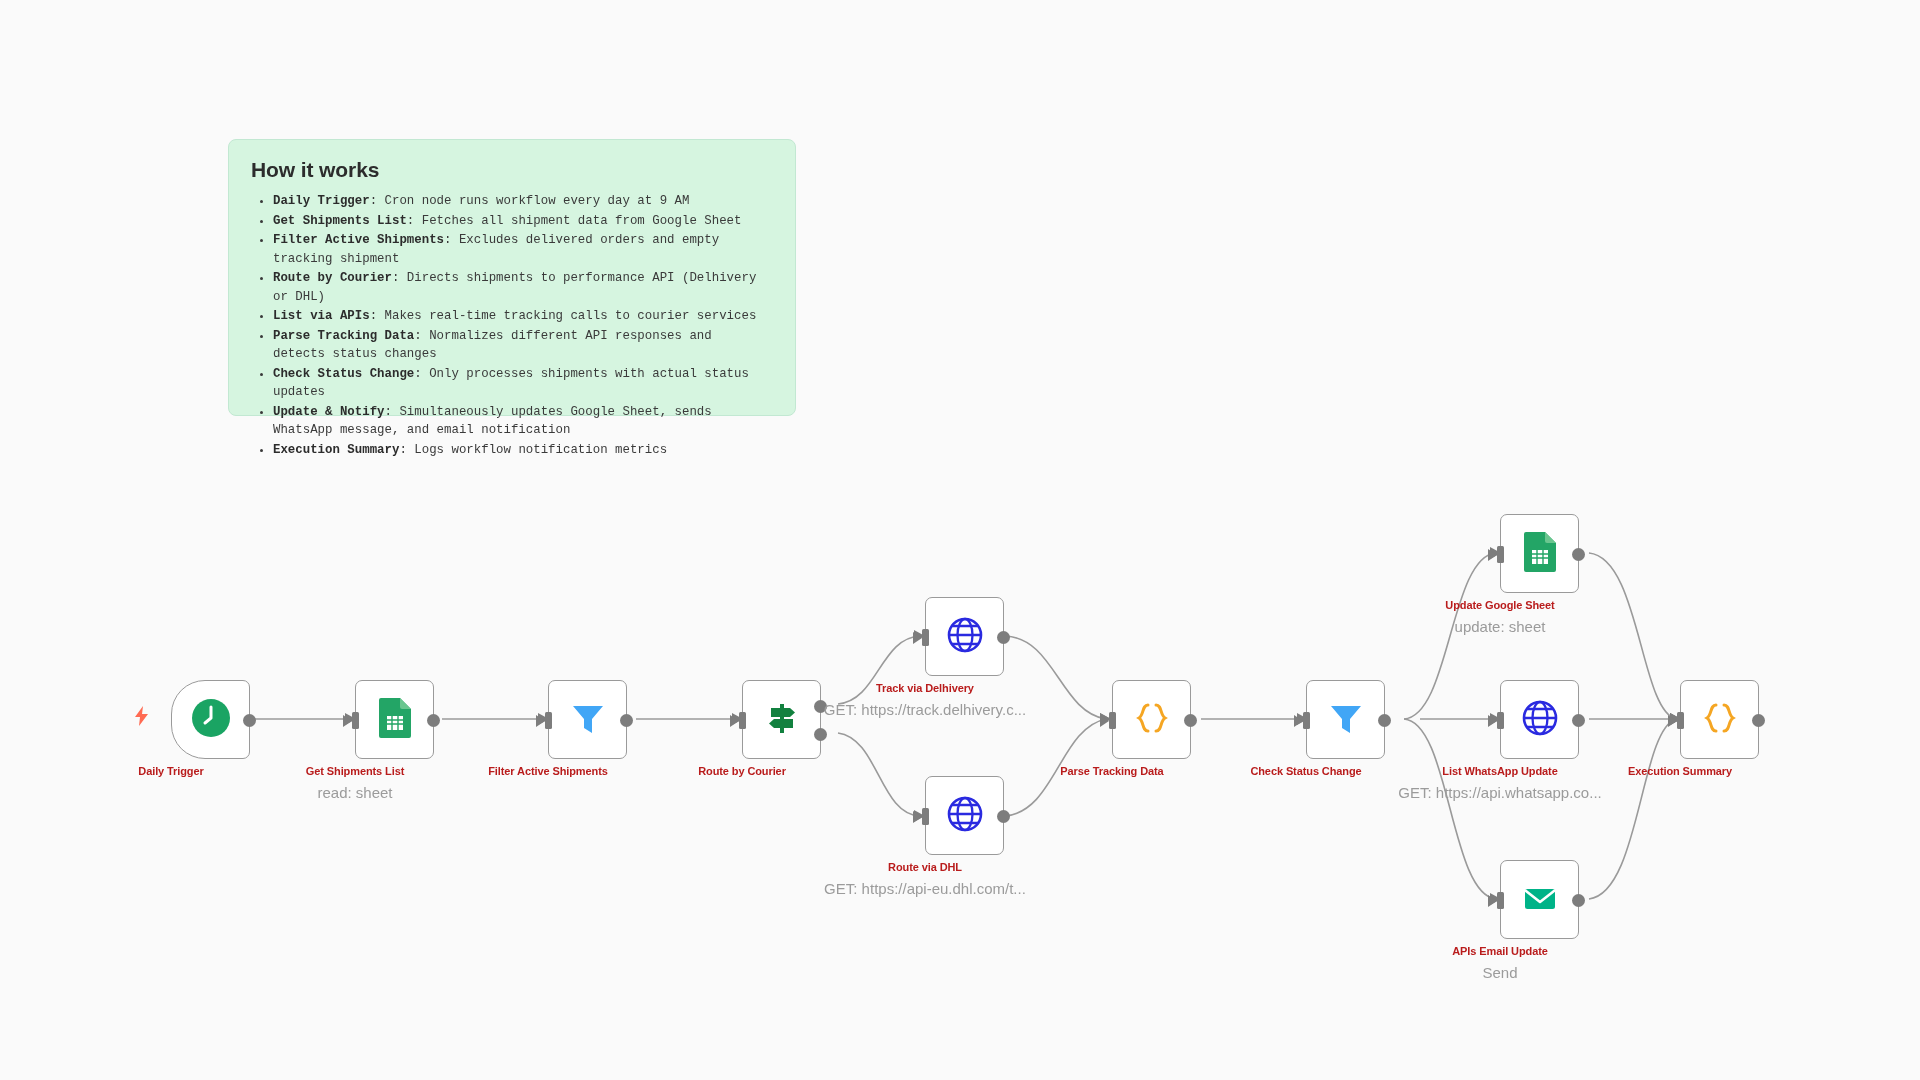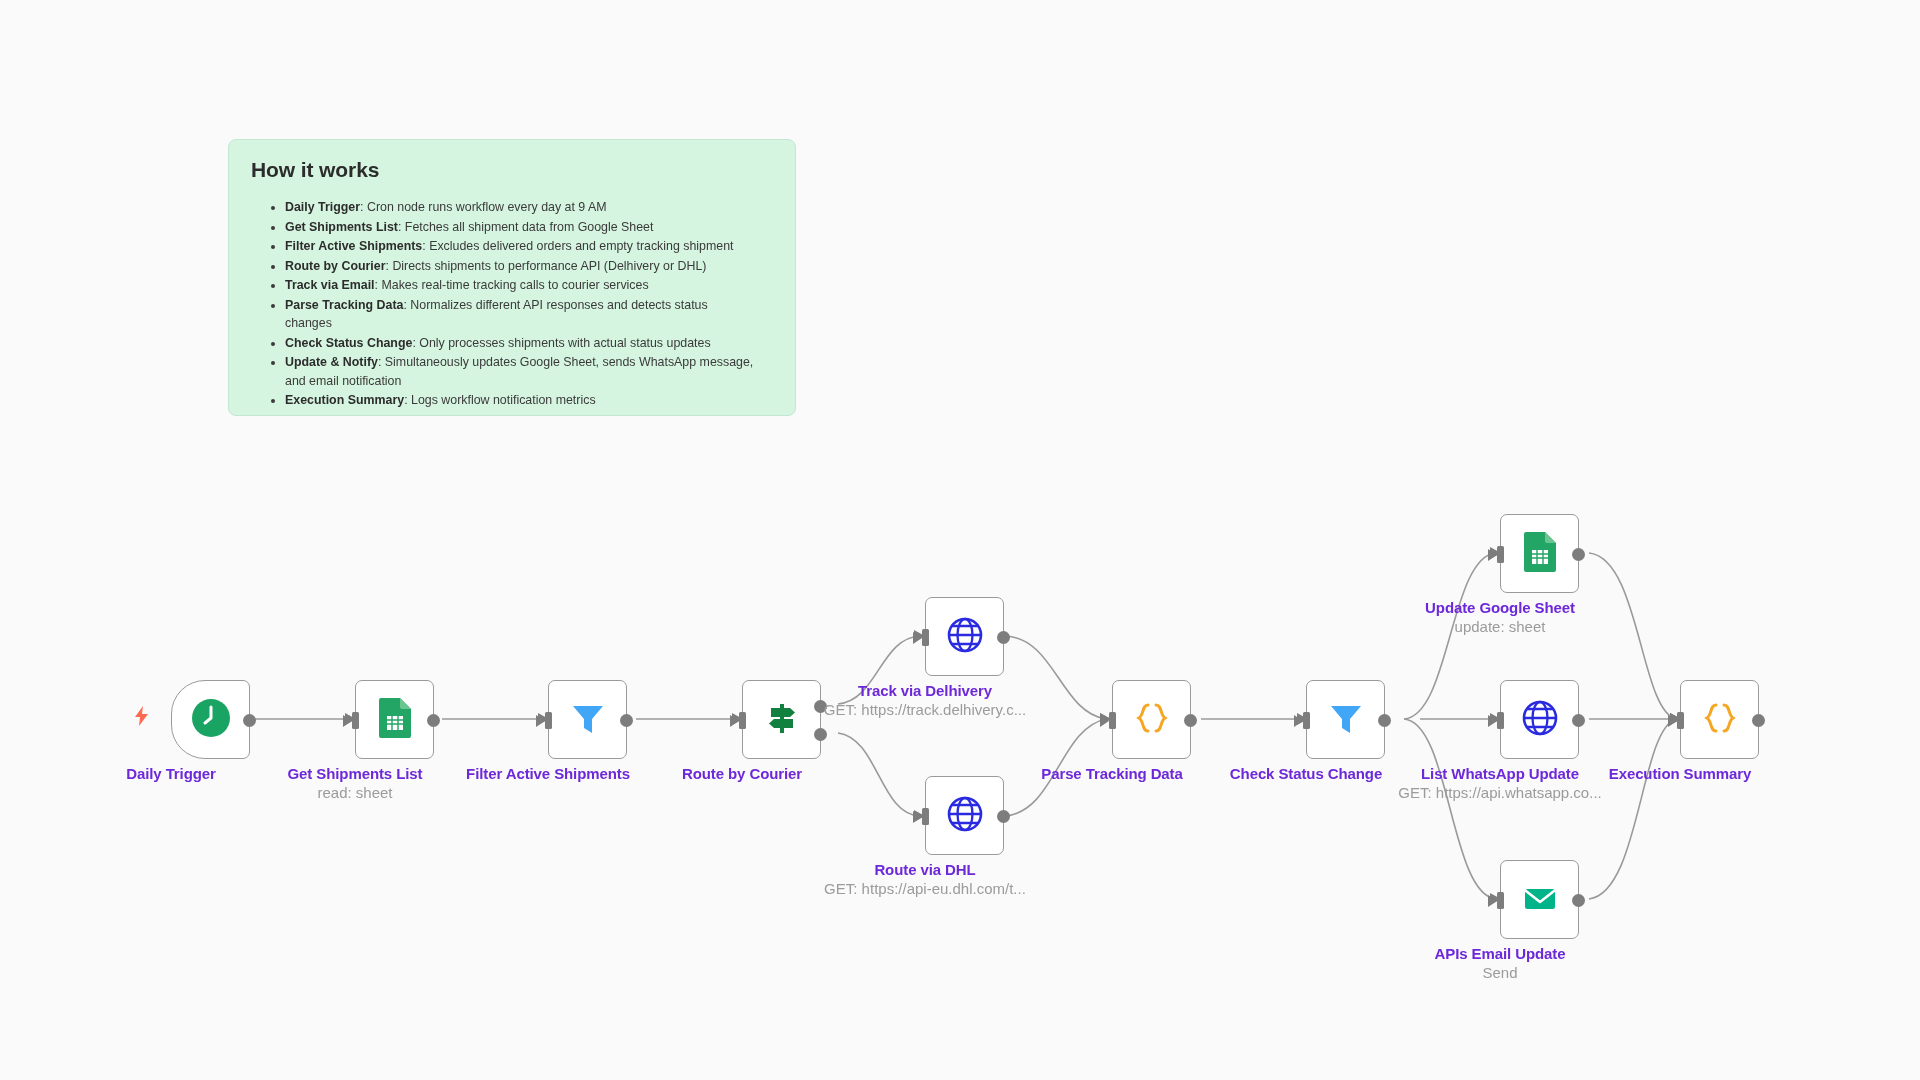--- a/index.html
+++ b/index.html
@@ -30,23 +30,24 @@
     padding: 18px 22px 16px 22px;
   }
   .sticky h2 {
     margin: 0 0 10px 0;
     font-size: 21px;
     font-weight: 700;
     color: #2c2c2c;
     letter-spacing: -0.1px;
   }
   .sticky ul {
-    margin: 16px;
+    margin: 4px;
     padding-left: 18px;
     list-style: disc;
+    font-family: Liberation Mono, monospace;
   }
   .sticky li {
     font-size: 12.4px;
     line-height: 18.5px;
     color: #3a3a3a;
     margin: 0 0 1px 0;
   }
   .sticky li b { font-weight: 700; color: #2c2c2c; }
 
   
@@ -77,23 +78,23 @@
   }
   .node.trigger {
     border-radius: 34px 7px 7px 34px;
   }
   .node-label {
     position: absolute;
     top: 85px;
     left: 50%;
     transform: translateX(-50%);
     white-space: nowrap;
-    font-size: 15px;
+    font-size: 11px;
     font-weight: 700;
-    color: #6d28d9;
+    color: #b91c1c;
     letter-spacing: -0.1px;
   }
   .node-sub {
     position: absolute;
     top: 104px;
     left: 50%;
     transform: translateX(-50%);
     white-space: nowrap;
     font-size: 15px;
     font-weight: 400;
@@ -144,21 +145,21 @@
 
 <div id="canvas">
 
   <div class="sticky">
     <h2>How it works</h2>
     <ul>
       <li><b>Daily Trigger</b><span>: Cron node runs workflow every day at 9 AM</span></li>
       <li><b>Get Shipments List</b><span>: Fetches all shipment data from Google Sheet</span></li>
       <li><b>Filter Active Shipments</b><span>: Excludes delivered orders and empty tracking shipment</span></li>
       <li><b>Route by Courier</b><span>: Directs shipments to performance API (Delhivery or DHL)</span></li>
-      <li><b>Track via Email</b><span>: Makes real-time tracking calls to courier services</span></li>
+      <li><b>List via APIs</b><span>: Makes real-time tracking calls to courier services</span></li>
       <li><b>Parse Tracking Data</b><span>: Normalizes different API responses and detects status changes</span></li>
       <li><b>Check Status Change</b><span>: Only processes shipments with actual status updates</span></li>
       <li><b>Update &amp; Notify</b><span>: Simultaneously updates Google Sheet, sends WhatsApp message, and email notification</span></li>
       <li><b>Execution Summary</b><span>: Logs workflow notification metrics</span></li>
     </ul>
   </div>
 
   <svg id="edges">
 
     <path class="edge-path" d="M 250,719 L 345,719"></path>

